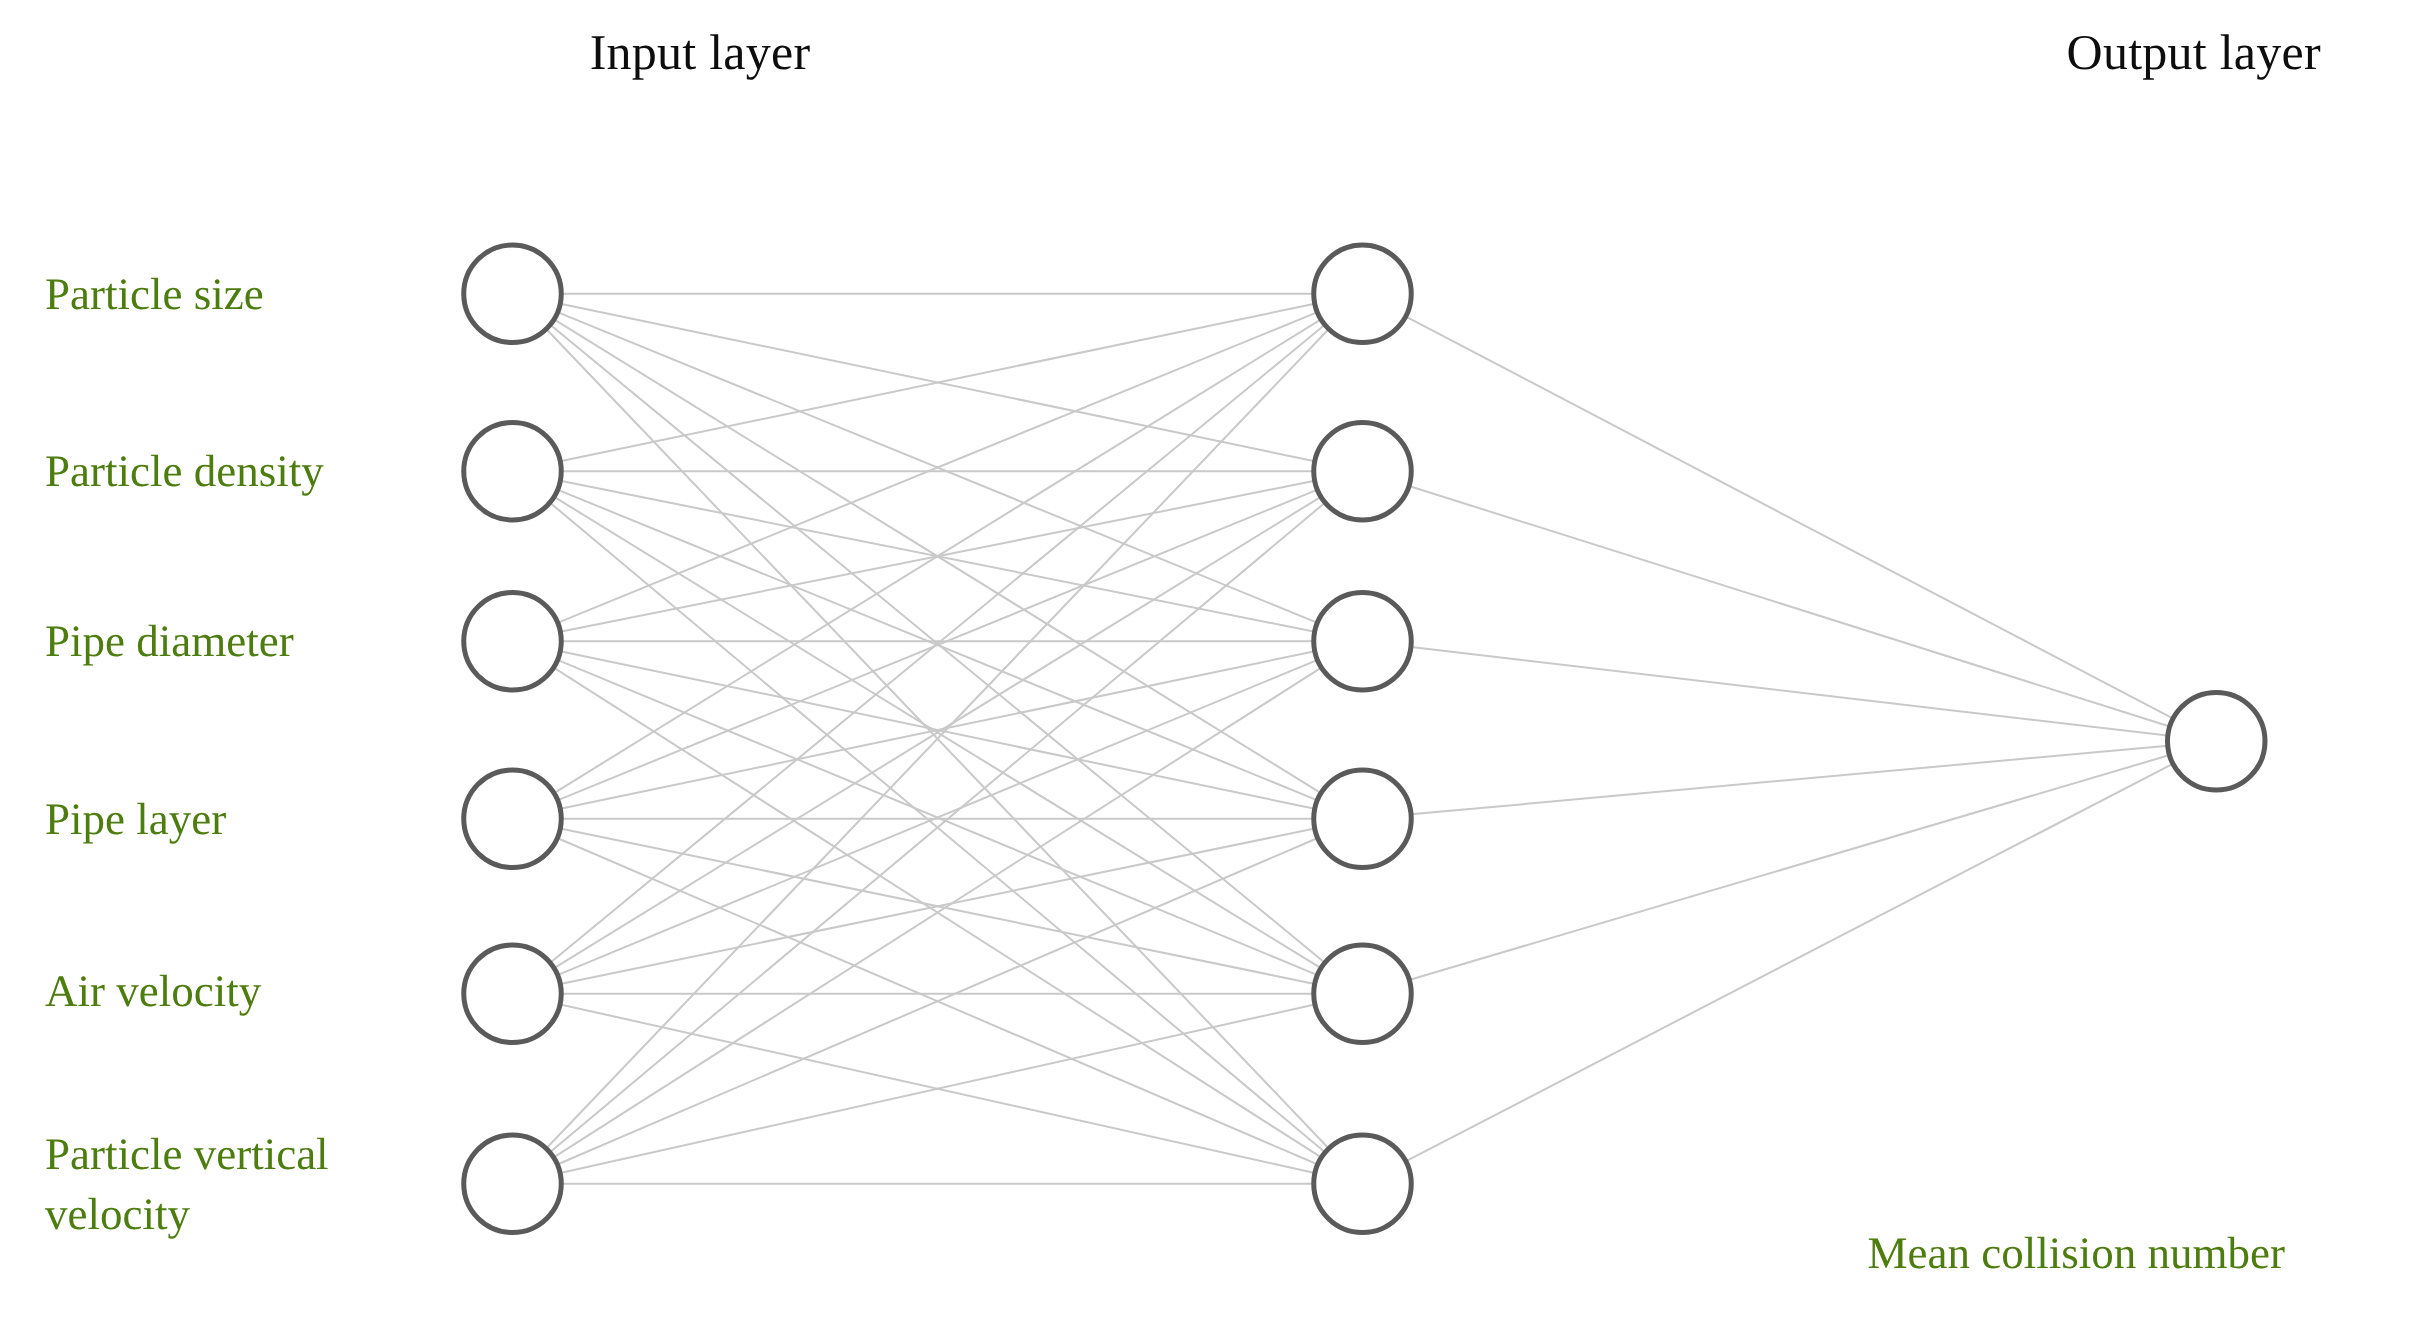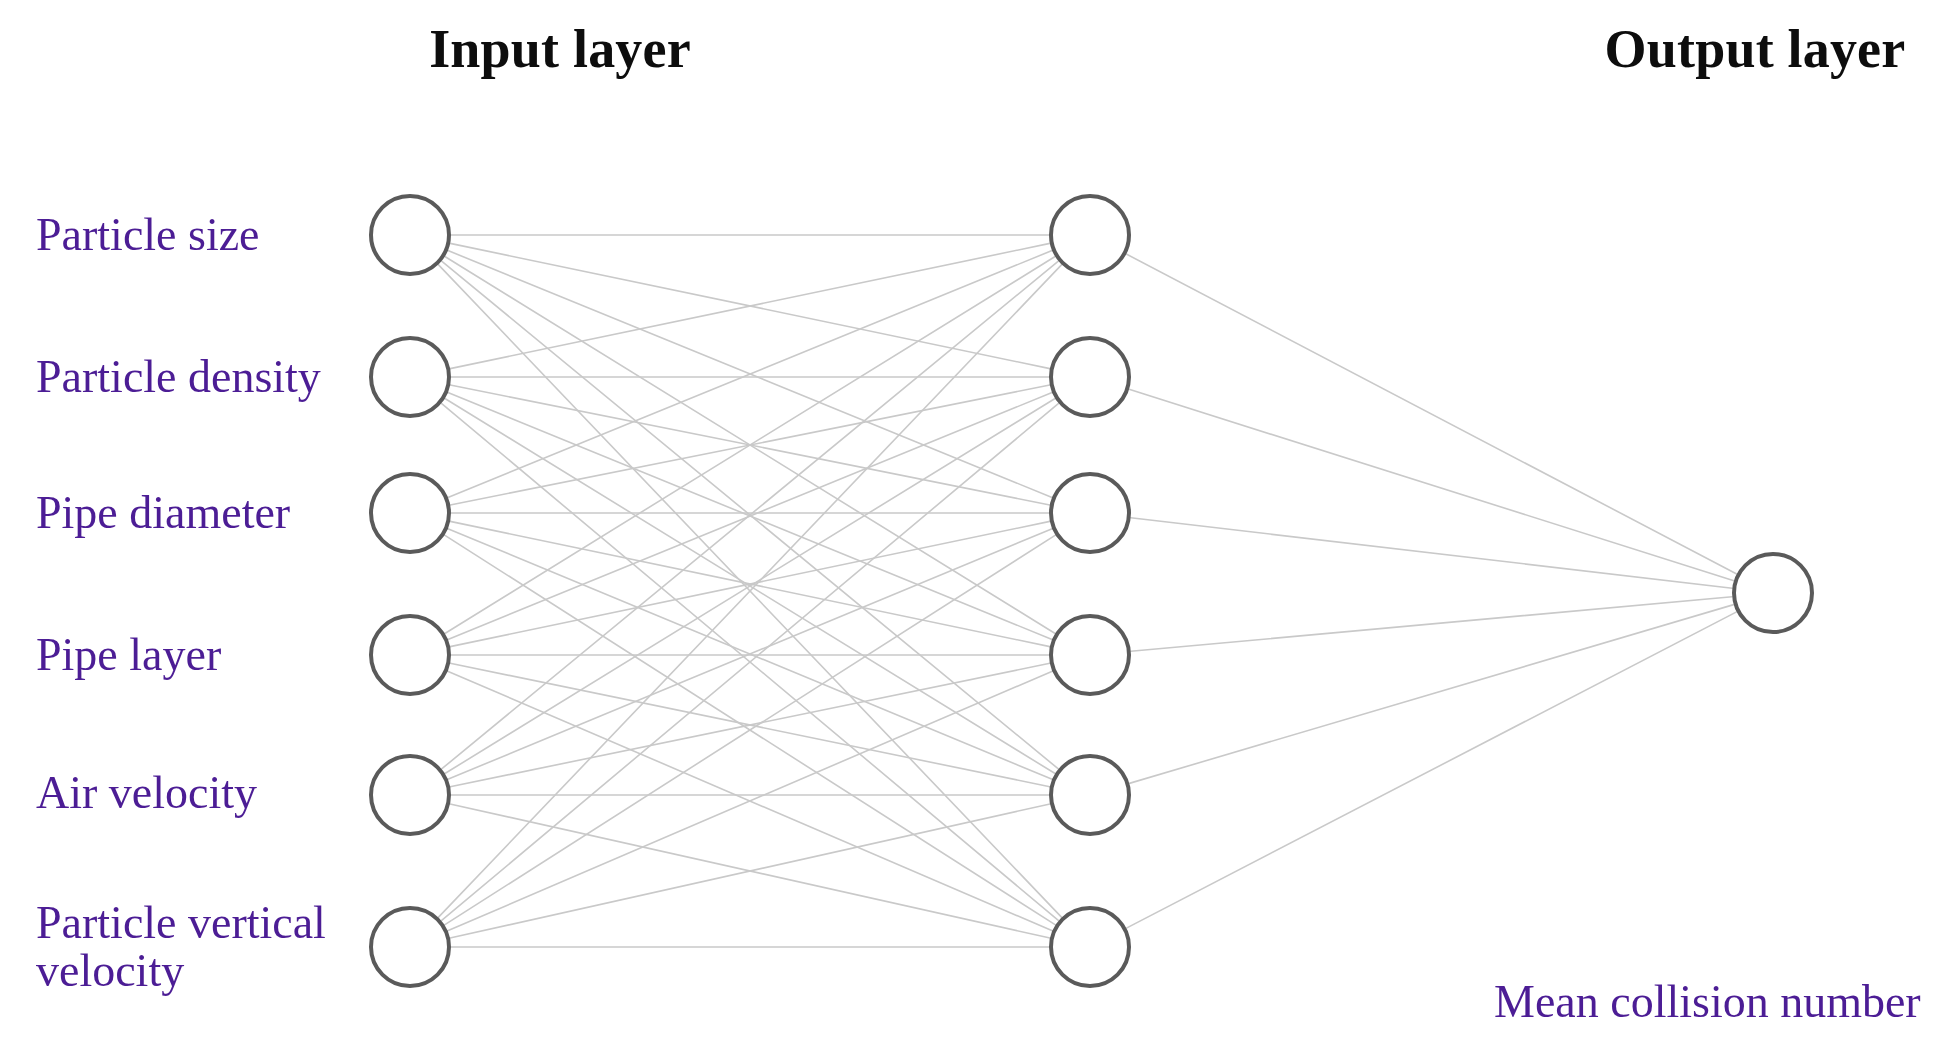--- a/index.html
+++ b/index.html
@@ -23,35 +23,35 @@
     position: absolute;
     left: 0;
     top: 0;
     width: 1938px;
     height: 1057px;
     pointer-events: none;
   }
   .layer-title {
     position: absolute;
     font-family: "Liberation Serif", "DejaVu Serif", serif;
-    font-weight: bold;
-    font-size: 54px;
+    font-weight: normal;
+    font-size: 40px;
     line-height: 1;
     color: #0d0d0d;
     white-space: nowrap;
     transform: translateX(-50%);
     letter-spacing: 0.2px;
   }
   .io-label {
     position: absolute;
     font-family: "Liberation Serif", "DejaVu Serif", serif;
     font-weight: normal;
-    font-size: 46px;
+    font-size: 36px;
     line-height: 48px;
-    color: #4c1d95;
+    color: #4d7c0f;
     white-space: pre-line;
   }
   .node {
     position: absolute;
     box-sizing: border-box;
     border-radius: 50%;
     background: #ffffff;
     border: 4px solid #5a5a5a;
   }
 </style>

